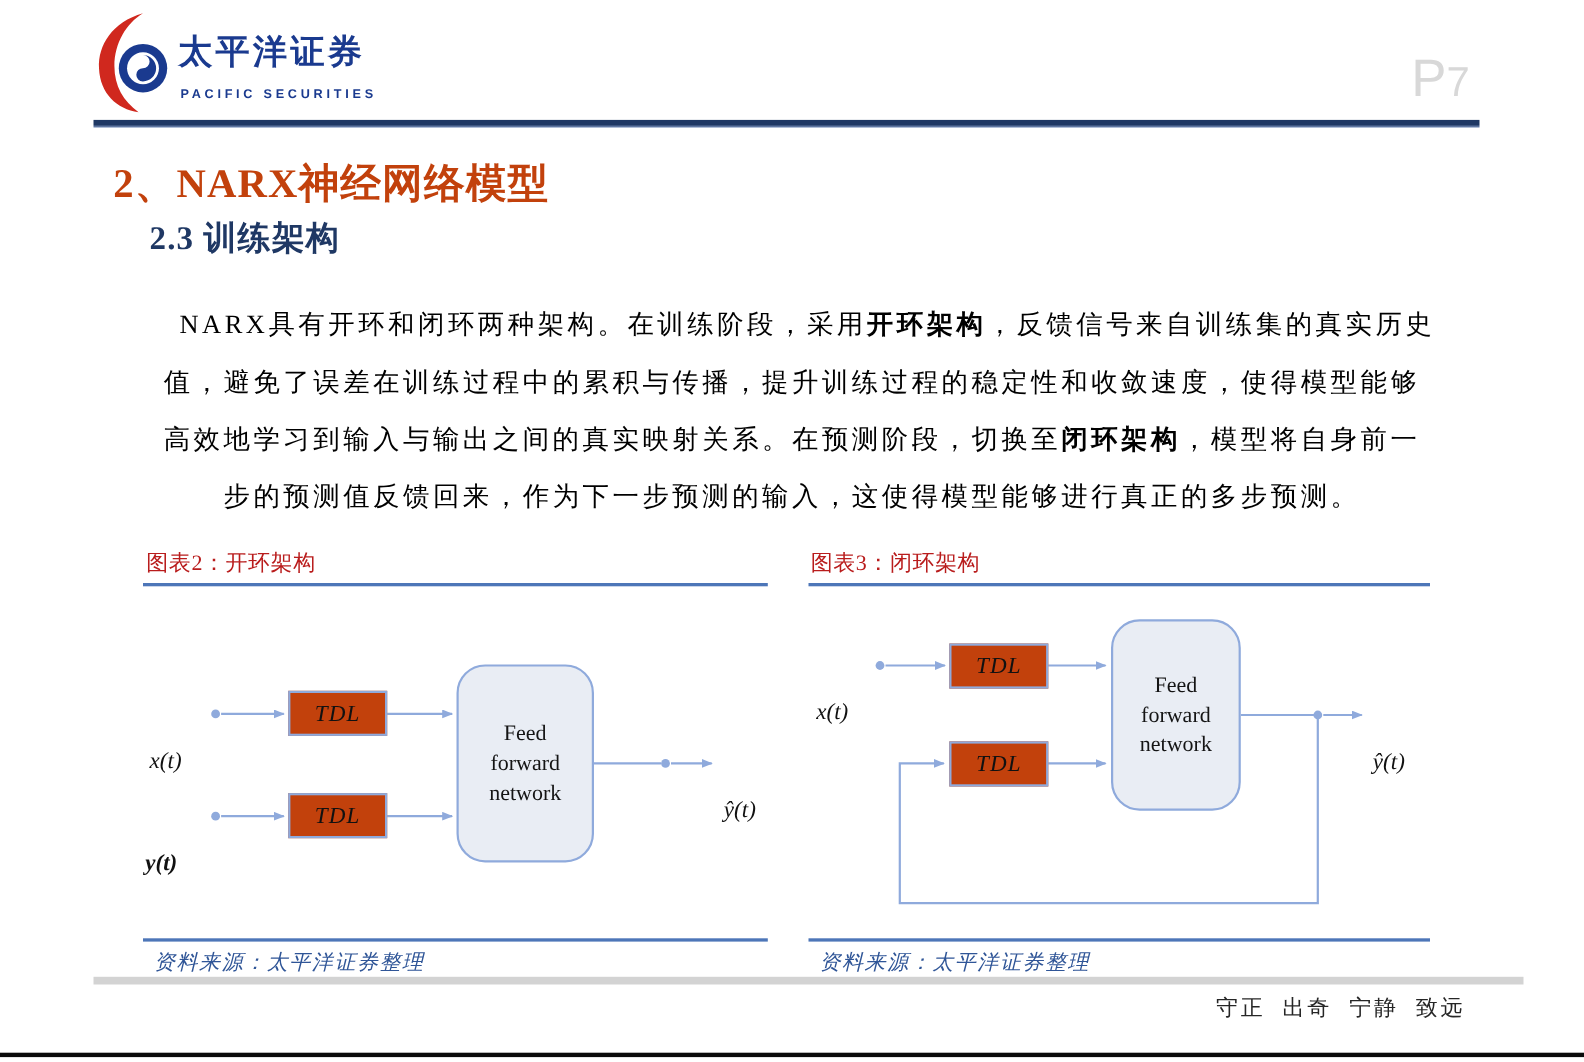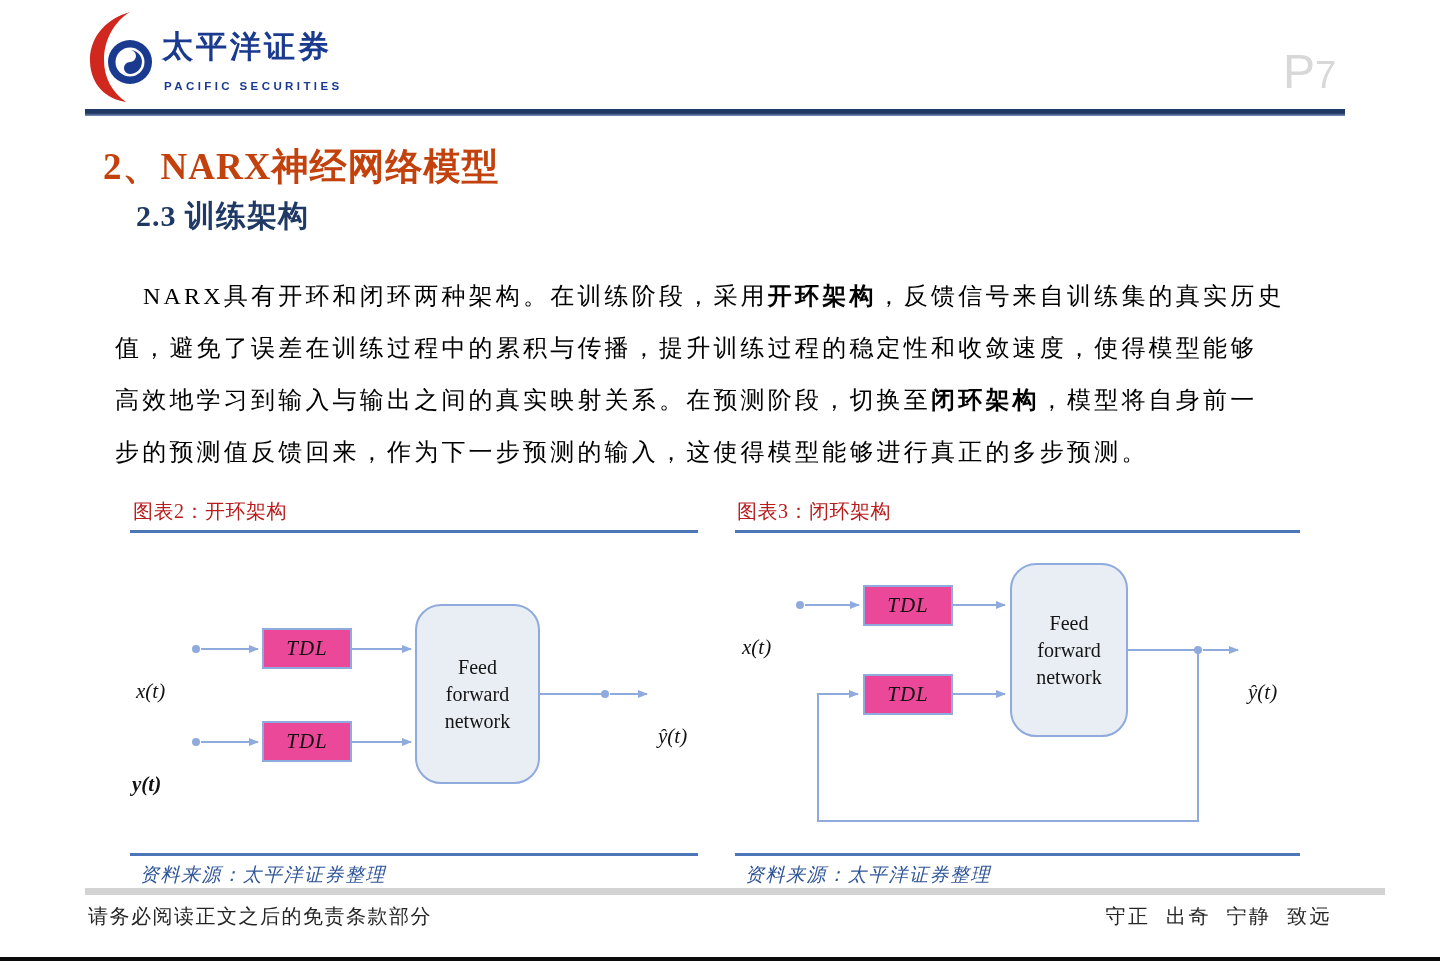--- a/index.html
+++ b/index.html
@@ -43,32 +43,32 @@
     position: absolute; left: 103px; top: 131px;
     font-size: 37px; font-weight: bold; color: #c2410c; letter-spacing: 1px; margin-top: 11px;
   }
   .subsection-title {
     position: absolute; left: 120px; top: 196px;
     font-size: 30px; font-weight: bold; color: #1f3864; letter-spacing: 1px; margin-left: 16px;
   }
 
   
   .body-paragraph { position: absolute; left: 115px; top: 270px; width: 1210px; color: #000; }
-  .body-line { white-space: nowrap; font-size: 24px; line-height: 52px; letter-spacing: 3.2px; }
+  .body-line { white-space: nowrap; font-size: 24px; line-height: 52px; letter-spacing: 3.2px; text-align: center; }
   .body-line.first { text-indent: 28px; }
   .body-line .bold { font-weight: bold; }
 
   
   .fig-caption { position: absolute; font-size: 20px; color: #b91c1c; letter-spacing: 0.5px; }
   .fig-rule { position: absolute; height: 2.5px; background: #4d76b8; }
   .fig-source { position: absolute; font-size: 19px; font-style: italic; color: #2f5597; letter-spacing: 1.5px; }
 
   .math-label { position: absolute; font-size: 21px; font-style: italic; color: #111; white-space: nowrap; margin-top: 44px; }
   .tdl-box {
-    position: absolute; width: 90px; height: 41px; background: #ec4899;
+    position: absolute; width: 90px; height: 41px; background: #c2410c;
     border: 2px solid #8faadc; display: flex; align-items: center; justify-content: center;
     font-size: 21px; font-style: italic; color: #111; letter-spacing: 1px;
   }
   .net-box {
     position: absolute; background: #e9edf4; border: 2.5px solid #8faadc; border-radius: 26px;
     display: flex; align-items: center; justify-content: center;
   }
   .net-label { width: 92px; text-align: center; font-size: 20px; line-height: 27px; color: #141414; }
 
   .connectors { position: absolute; left: 0; top: 0; pointer-events: none; }
@@ -171,17 +171,16 @@
       <span class="net-label">Feed forward network</span>
     </div>
 
     <div class="math-label" style="left:1248px; top:636px;">ŷ(t)</div>
 
     <div class="fig-rule" style="left:735px; top:853px; width:565px;"></div>
     <div class="fig-source" style="left:745px; top:862px;">资料来源：太平洋证券整理</div>
   </div>
 
   <div class="divider-gray"></div>
-  <div class="footer-disclaimer">请务必阅读正文之后的免责条款部分</div>
   <div class="footer-motto">守正 出奇 宁静 致远</div>
   <div class="bottom-rule"></div>
 
 </div>
 
 </body></html>

